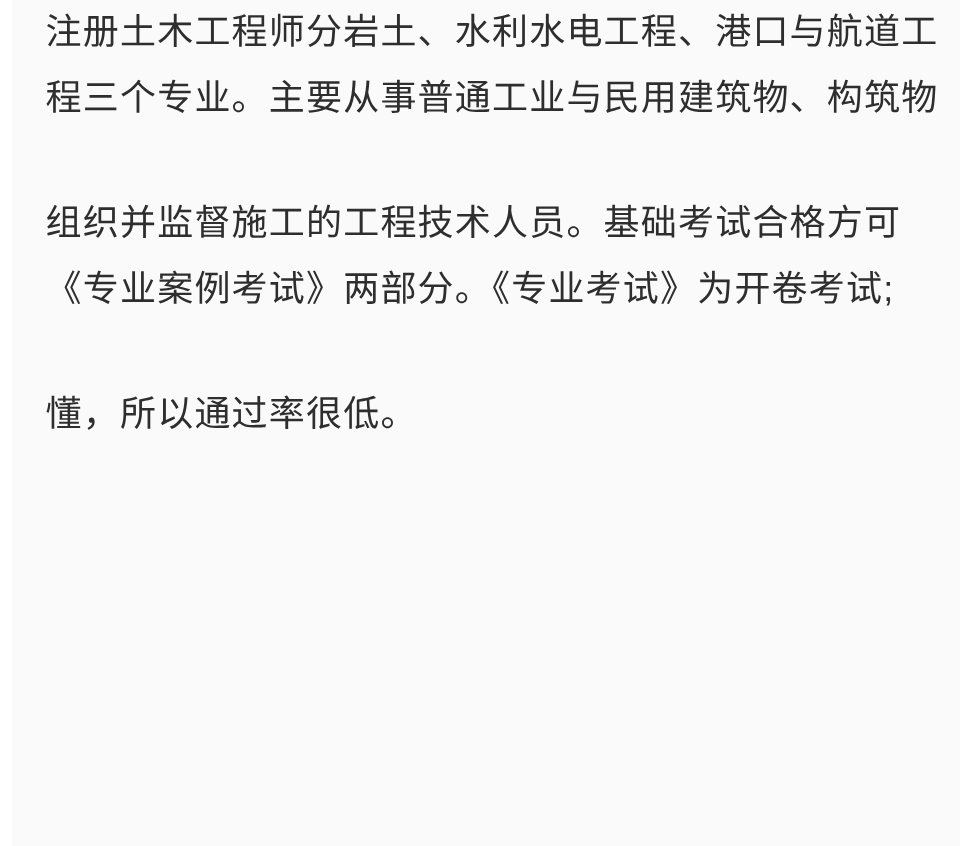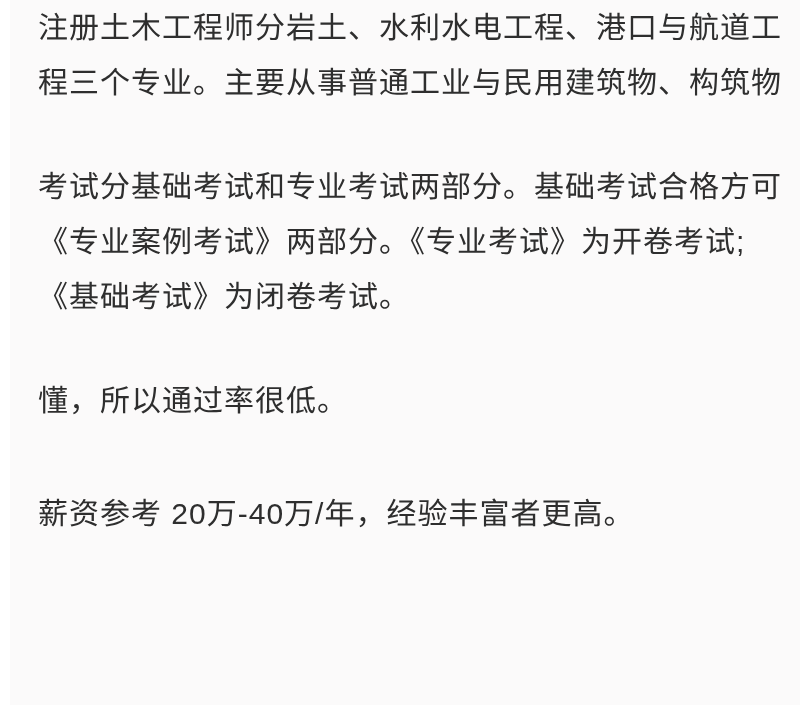--- a/index.html
+++ b/index.html
@@ -50,23 +50,19 @@
 
 <div class="left-edge"></div>
 <div class="page-surface"></div>
 
 <main class="article">
   <p class="para">
     <span class="line">注册土木工程师分岩土、水利水电工程、港口与航道工</span>
     <span class="line">程三个专业。主要从事普通工业与民用建筑物、构筑物</span>
   </p>
   <p class="para">
-    <span class="line">考试分基础考试和专业考试两部分。基础考试合格方可</span>
+    <span class="line">组织并监督施工的工程技术人员。基础考试合格方可</span>
     <span class="line">《专业案例考试》两部分。《专业考试》为开卷考试;</span>
-    <span class="line">《基础考试》为闭卷考试。</span>
   </p>
   <p class="para">
     <span class="line">懂，所以通过率很低。</span>
   </p>
-  <p class="para">
-    <span class="line">薪资参考 20万-40万/年，经验丰富者更高。</span>
-  </p>
 </main>
 
 </body></html>

